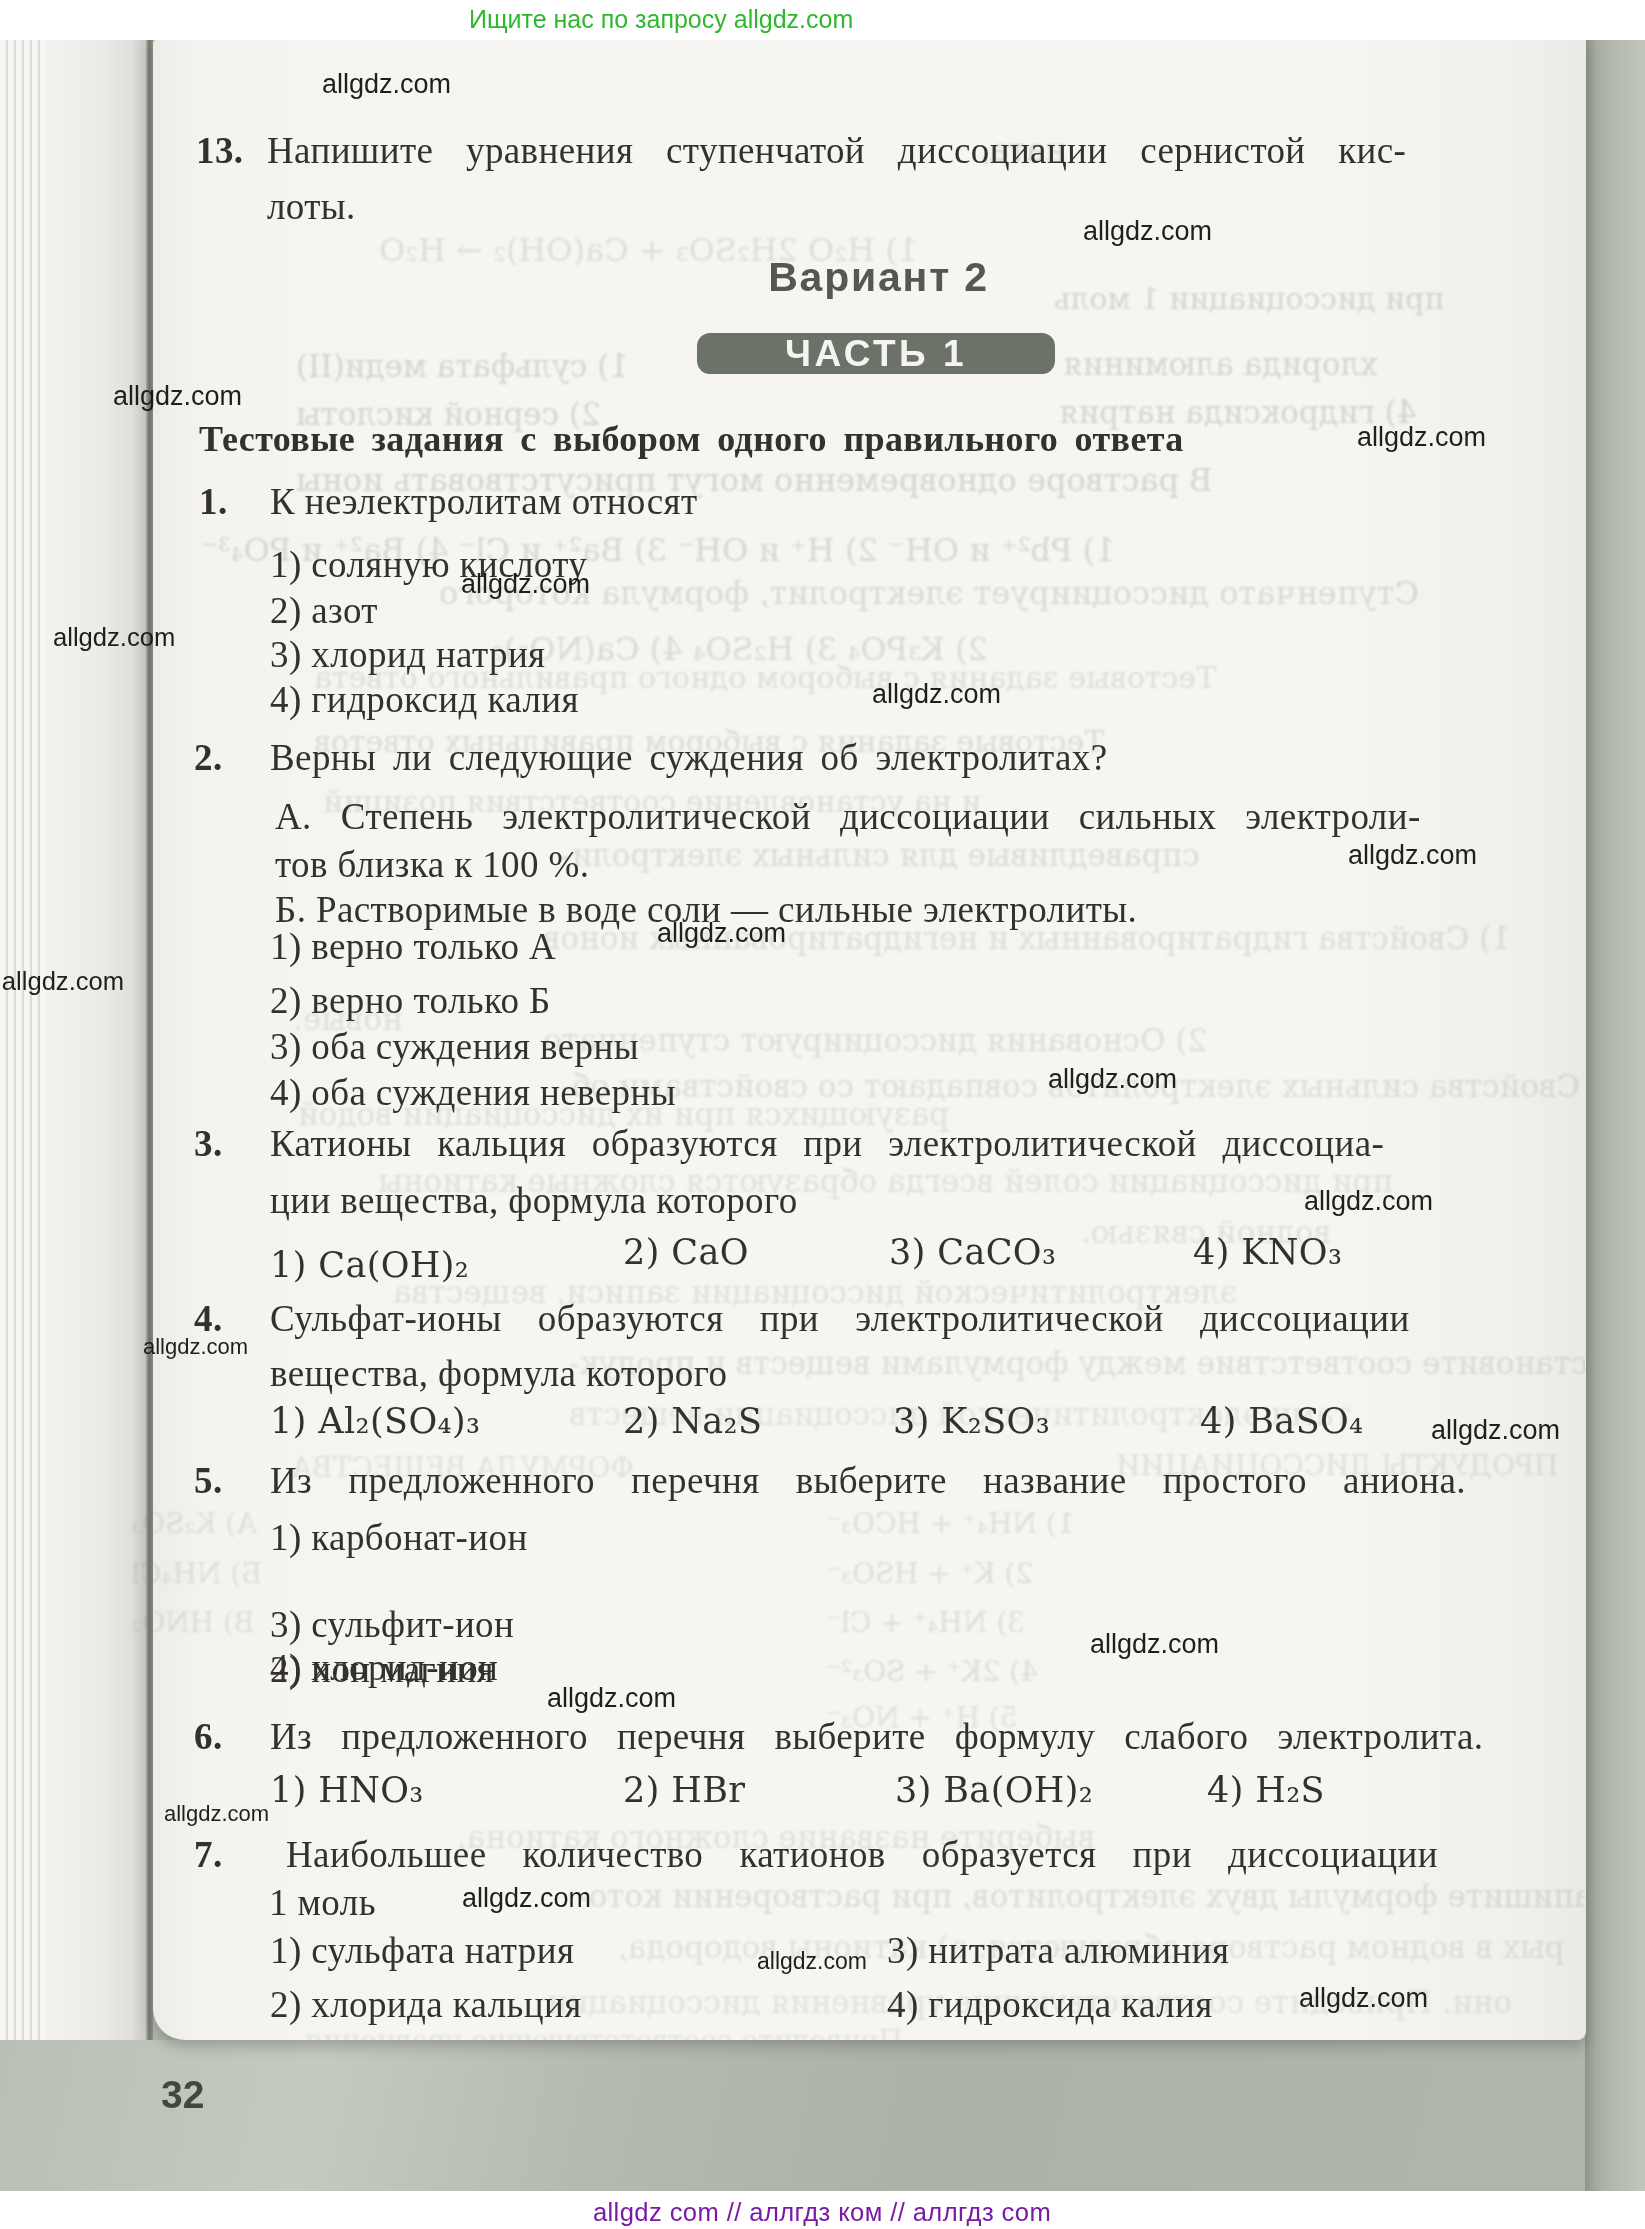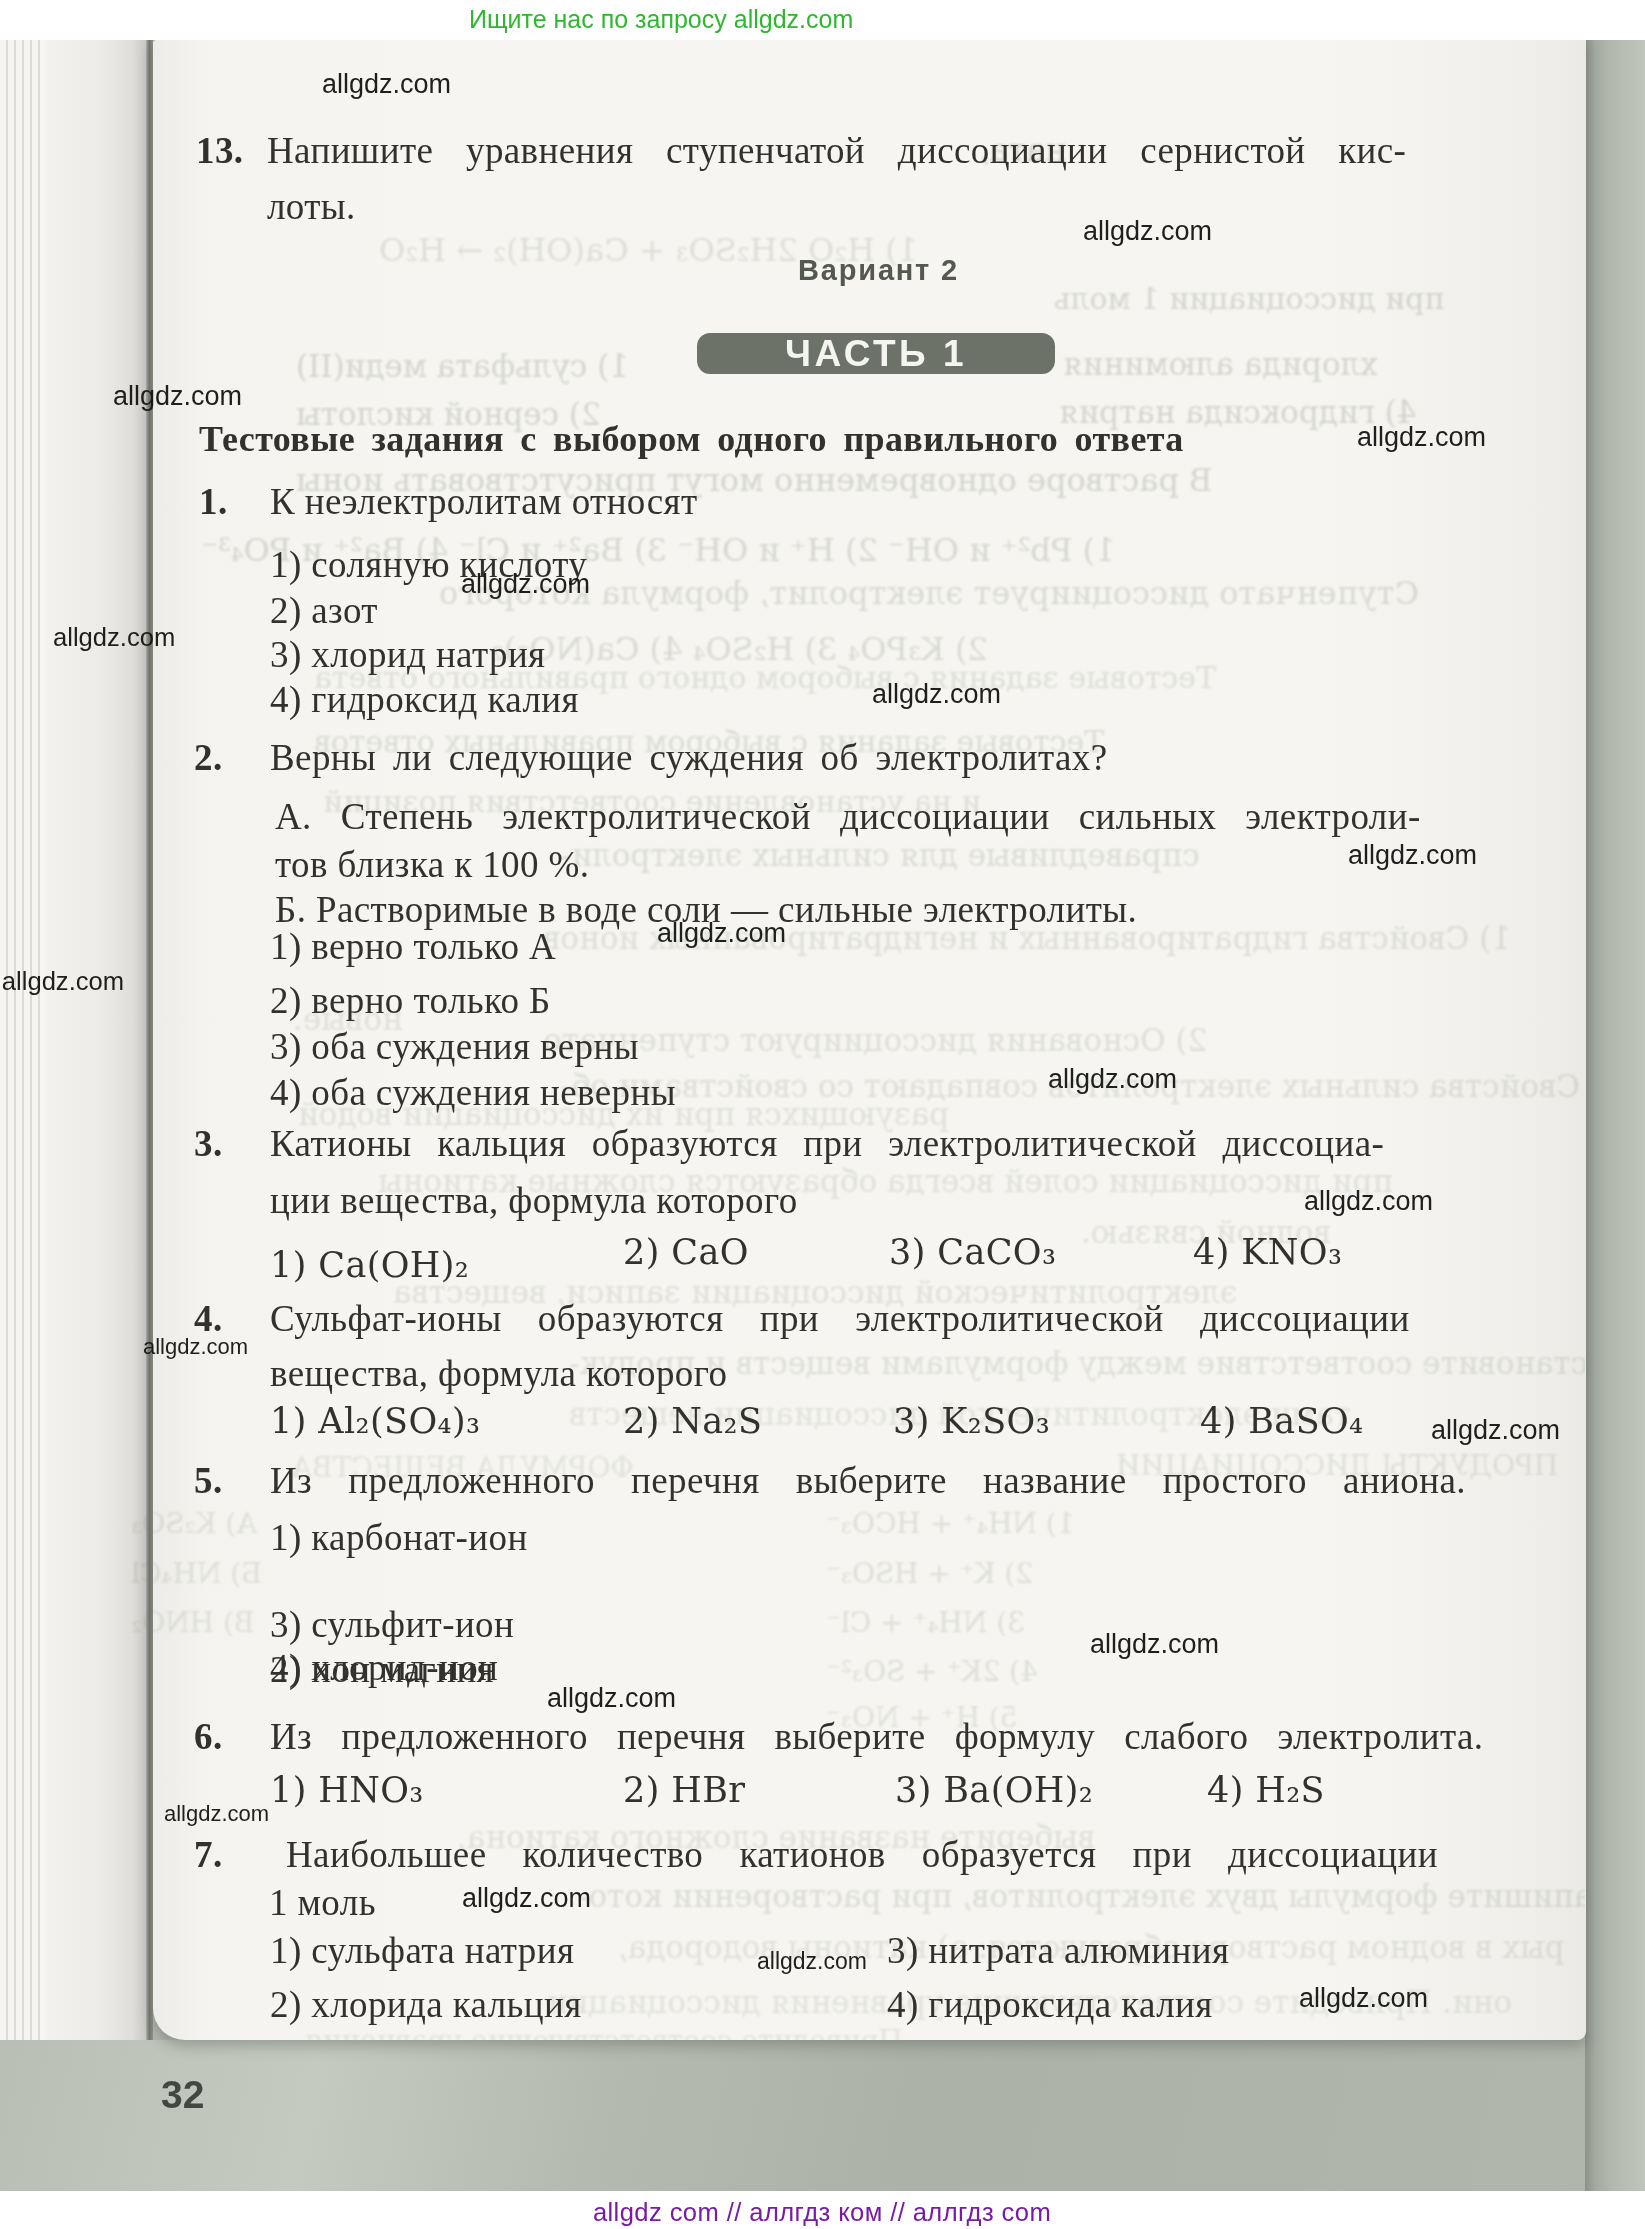--- a/index.html
+++ b/index.html
@@ -26,21 +26,21 @@
   .bottom-strip{position:absolute;left:0;top:2191px;width:1645px;height:39px;background:#ffffff;z-index:7;}
 
   
   .content{position:absolute;left:0;top:0;width:1645px;height:2229px;z-index:5;}
   .t{position:absolute;font-size:37px;color:var(--c-ink,#33312d);white-space:nowrap;letter-spacing:0.4px;}
   .b{font-weight:bold;}
   .f{font-family:"DejaVu Serif",serif;font-size:35px;}
   .ws8{word-spacing:7px;}.ws18{word-spacing:16px;}.ws22{word-spacing:19.4px;}
   .ws26{word-spacing:23px;}.ws30{word-spacing:26.5px;}
   .center{text-align:center;}
-  .variant{font-family:"Liberation Sans",sans-serif;font-size:29px;font-weight:bold;
+  .variant{font-family:"Liberation Sans",sans-serif;font-size:41px;font-weight:bold;
            color:var(--c-title,#54584f);letter-spacing:1.8px;text-align:center;}
   .badge{position:absolute;left:697px;top:333px;width:358px;height:41px;border-radius:13.2px;
          background:var(--c-badge,#6d7269);display:flex;align-items:center;justify-content:center;}
   .badge span{font-family:"Liberation Sans",sans-serif;font-size:37px;font-weight:bold;
          color:var(--c-badge_text,#f4f4f1);letter-spacing:3.5px;text-align:right;}
   .heading{font-weight:bold;font-size:36px;}
   .pageno{position:absolute;left:161px;top:2073px;font-family:"Liberation Sans",sans-serif;
           font-size:39px;font-weight:bold;color:var(--c-pageno,#474c44);z-index:6;}
   .banner-top{position:absolute;left:469px;top:5.3px;width:706px;text-align:left;z-index:8;
           font-family:"Liberation Sans",sans-serif;font-size:25px;color:var(--c-green,#2eb82e);}

